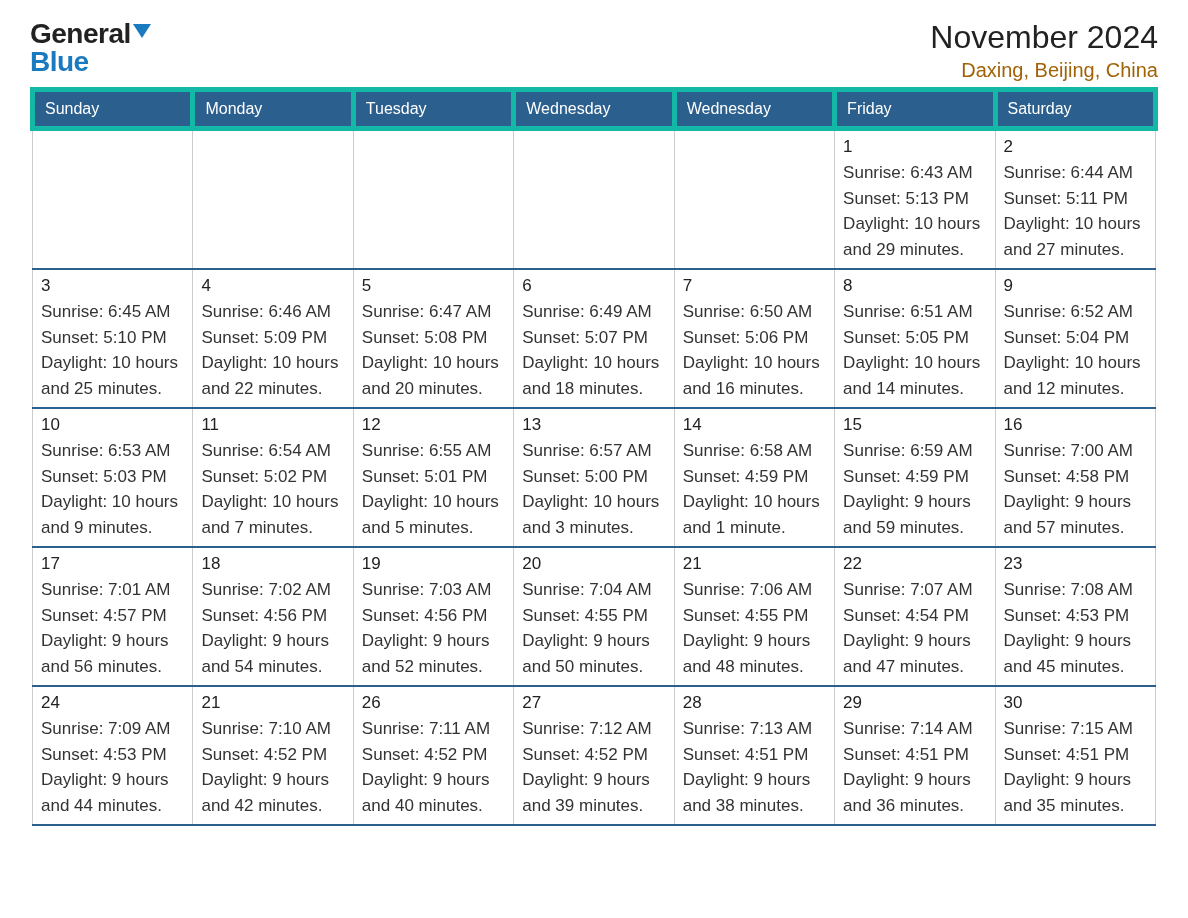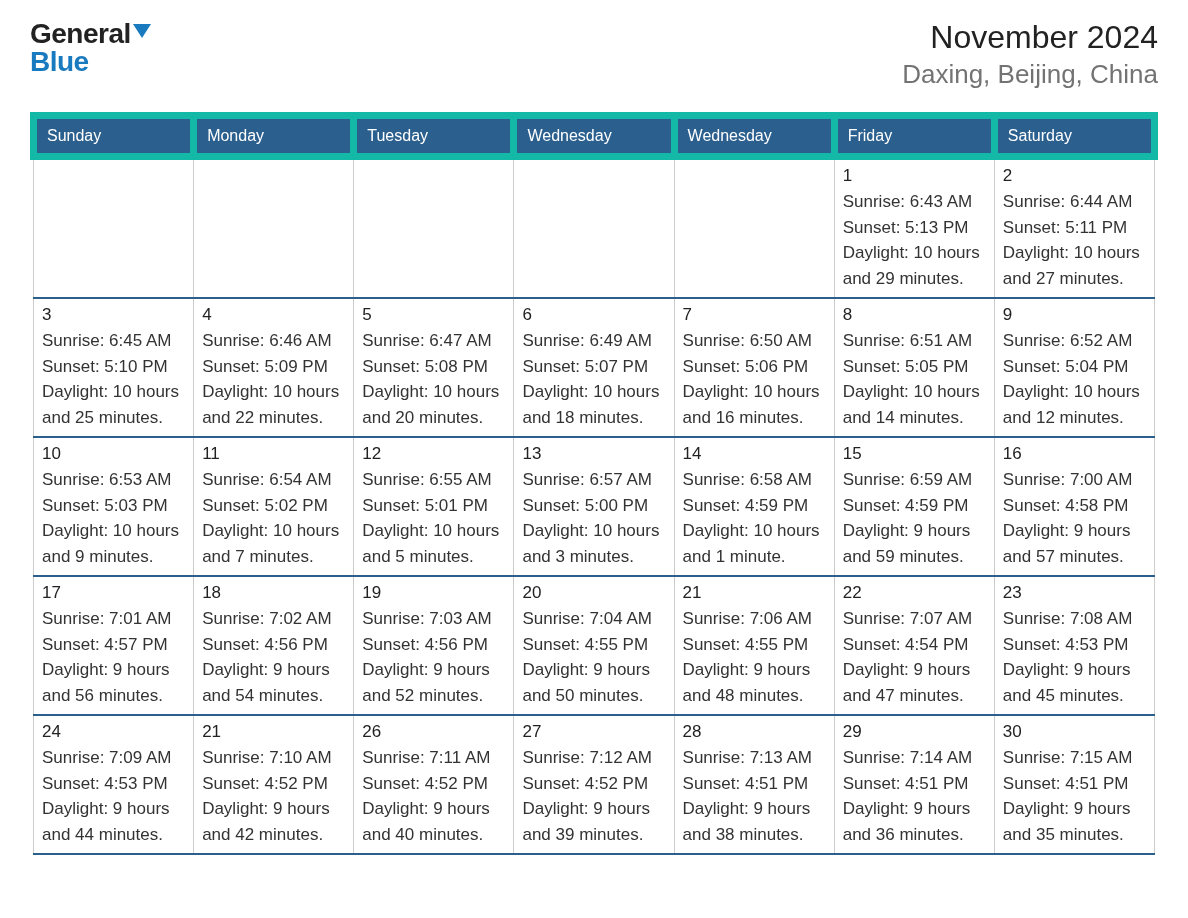--- a/index.html
+++ b/index.html
@@ -9,21 +9,21 @@
       width: 1188px;
       min-height: 918px;
       padding: 20px 30px;
     }
 
     
     .header {
       display: flex;
       justify-content: space-between;
       align-items: flex-start;
-      margin-bottom: 22px;
+      margin-bottom: 5px;
     }
     .logo {
       display: flex;
       flex-direction: column;
       align-items: flex-start;
     }
     .logo-general {
       font-size: 28px;
       font-weight: bold;
       color: #222;
@@ -52,39 +52,39 @@
     .header-right {
       text-align: right;
     }
     .month-title {
       font-size: 32px;
       font-weight: normal;
       color: #222;
       line-height: 1.1;
     }
     .location {
-      font-size: 26px;
-      color: #737373;
+      font-size: 20px;
+      color: #a16207;
       margin-top: 4px;
     }
 
     
     .calendar {
       width: 100%;
       border-collapse: collapse;
       table-layout: fixed;
     }
     .calendar thead tr th {
       background: #2b5f8e;
       color: #fff;
       font-size: 16px;
       font-weight: normal;
       padding: 8px 10px;
       text-align: left;
-      border: 7px solid #14b8a6;
+      border: 5px solid #14b8a6;
     }
     .calendar tbody tr td {
       border: 1px solid #ccc;
       vertical-align: top;
       padding: 6px 8px;
       min-height: 100px;
       background: #fff;
     }
     .calendar tbody tr {
       border-bottom: 2px solid #2b5f8e;

